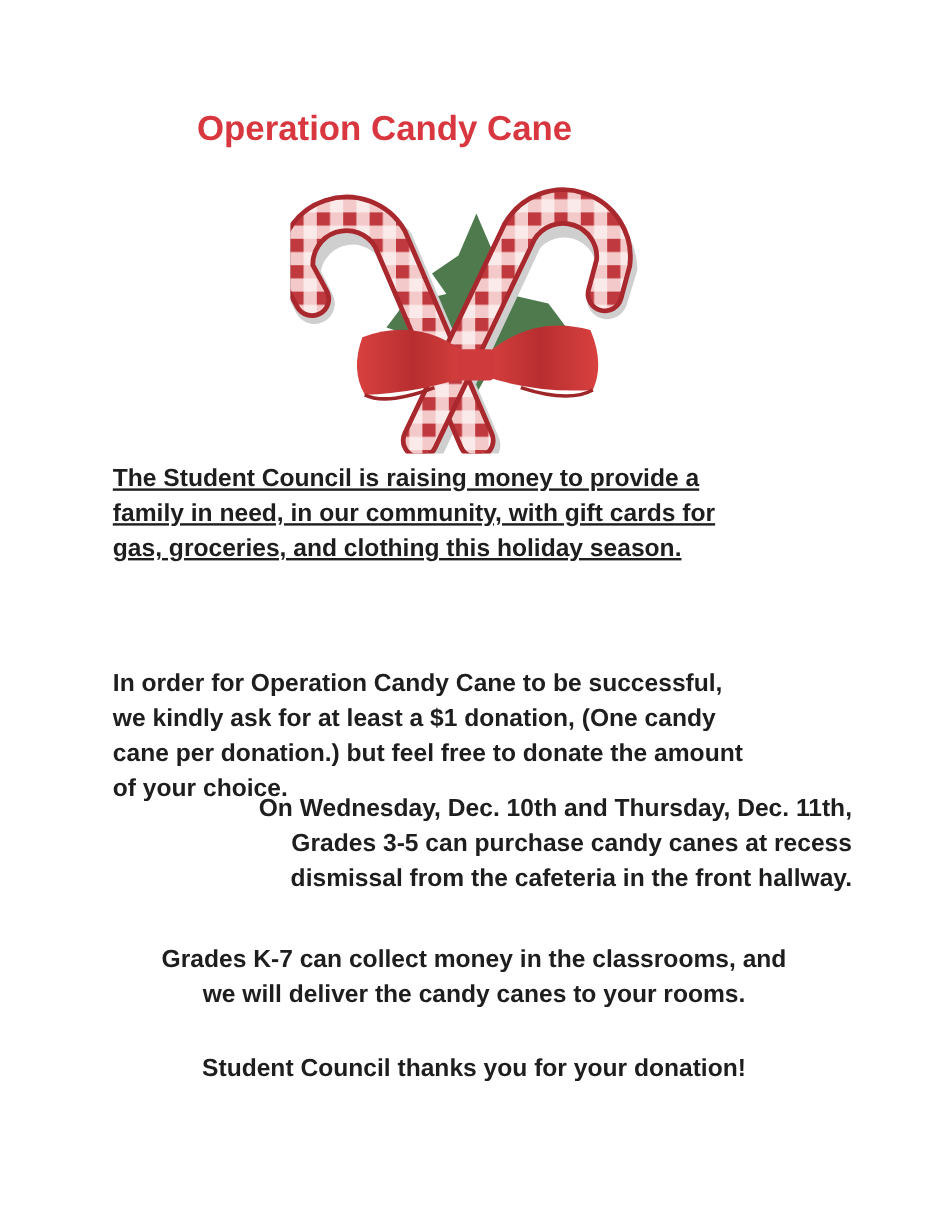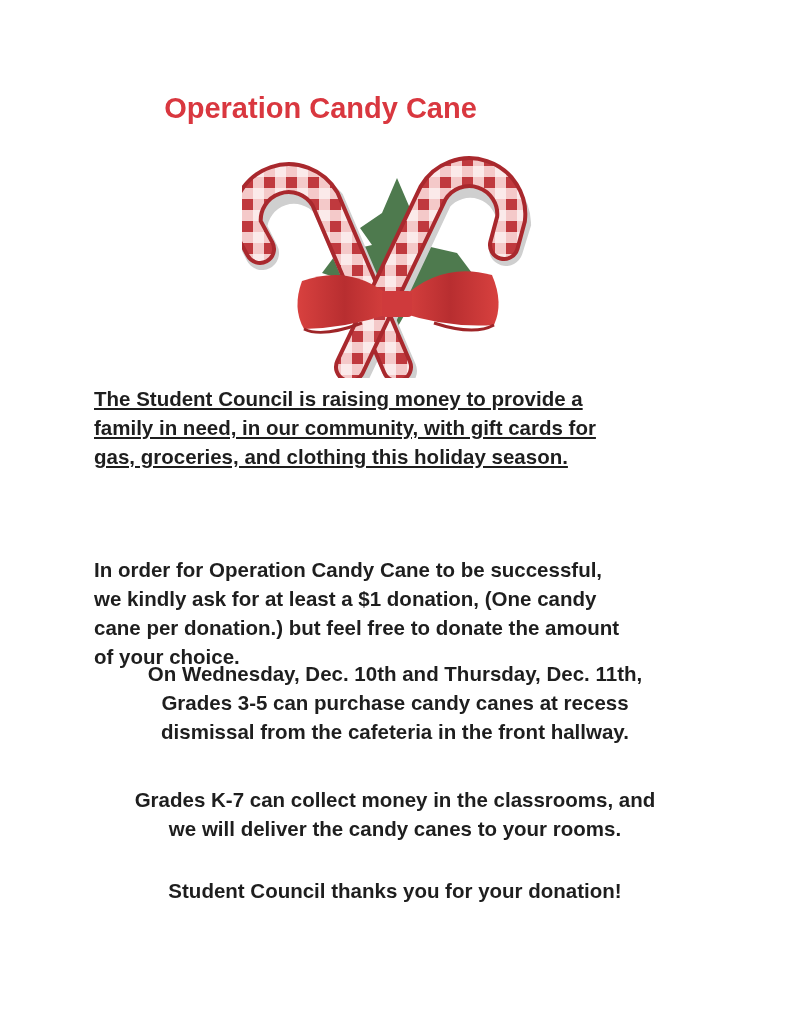--- a/index.html
+++ b/index.html
@@ -40,21 +40,21 @@
       font-size: 20.5px;
       font-weight: bold;
       line-height: 29px;
       margin: 0;
       white-space: pre-line;
     }
     .para.left { text-align: left; }
     .para.center { text-align: center; left: 80px; width: 630px; }
     #p1 { top: 384px; text-decoration: underline; }
     #p2 { top: 509px; margin-top: 46px; }
-    #p3 { top: 659px; }
+    #p3 { top: 659px; text-align: right; }
     #p4 { top: 785px; }
     #p5 { top: 876px; }
   </style>
 </head>
 <body>
 
 <div>
 
   <div class="title">Operation Candy Cane</div>
 

